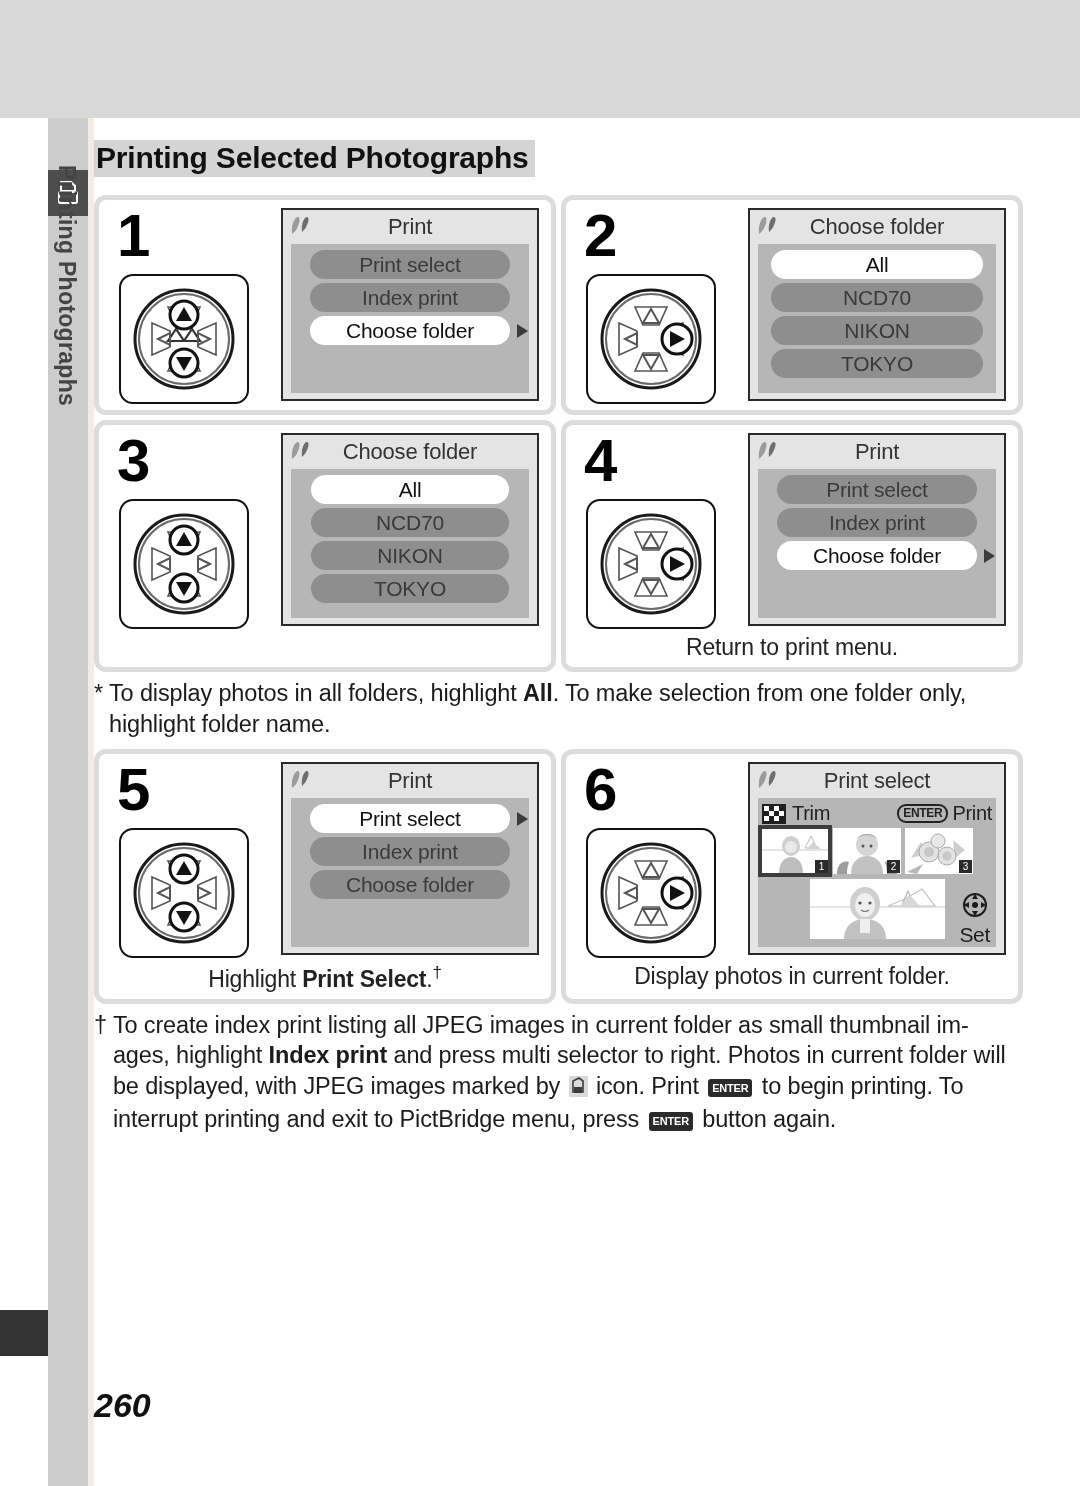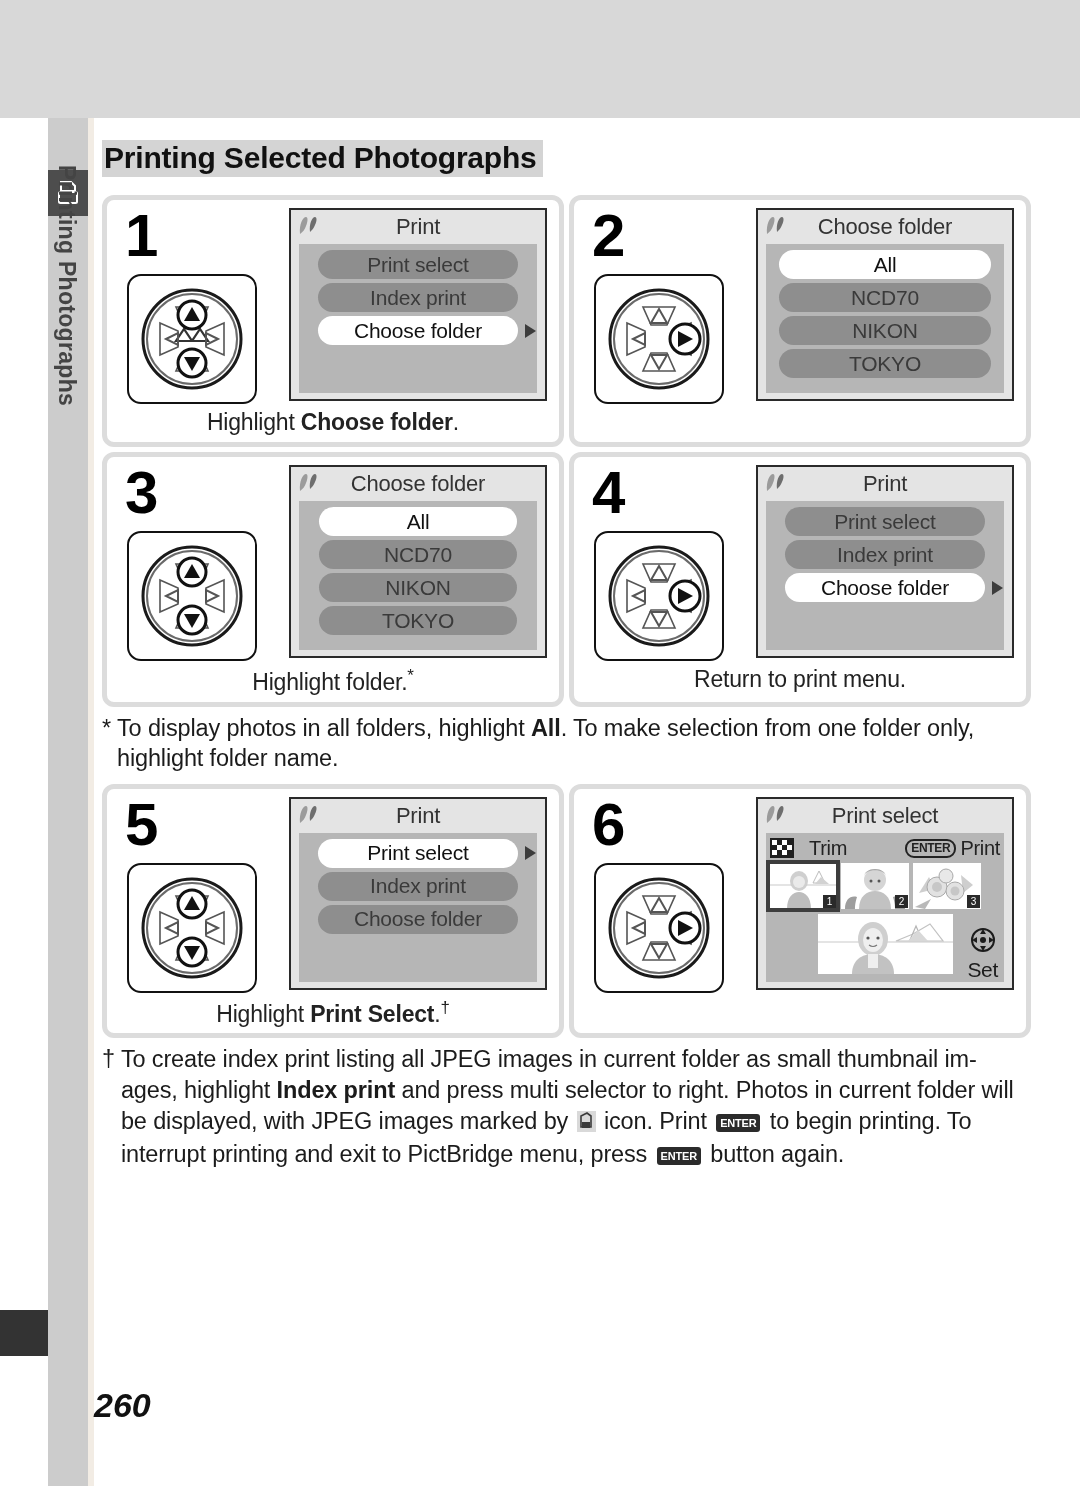--- a/index.html
+++ b/index.html
@@ -24,21 +24,21 @@
   }
   .sidetab-text{
     position:absolute;left:-156px;top:150px;width:350px;height:40px;
     transform:rotate(90deg);
     display:flex;align-items:center;justify-content:flex-start;
     font-weight:bold;font-size:23px;color:#444;letter-spacing:0.3px;
     white-space:nowrap;
   }
 
   
-  .content{position:absolute;left:94px;top:118px;width:884px;padding-left:8px;}
+  .content{position:absolute;left:94px;top:118px;width:884px;}
 
   .page-title{
     display:inline-block;
     font-size:30px;font-weight:bold;color:#111;
     background:#d4d4d4;
     padding:1px 6px 2px 2px;
     margin:22px 0 2px 0;
     letter-spacing:-0.2px;
   }
   .intro{
@@ -113,21 +113,21 @@
   }
   .menu-item.sel{background:#ffffff;color:#111;}
   .menu-arrow{
     position:absolute;right:-18px;top:50%;transform:translateY(-50%);
     width:0;height:0;border-left:11px solid #3c3c3c;
     border-top:7px solid transparent;border-bottom:7px solid transparent;
   }
 
   
   .ps-row{display:flex;align-items:center;justify-content:space-between;padding:2px 4px 3px 4px;}
-  .ps-left{display:flex;align-items:center;gap:15px;}
+  .ps-left{display:flex;align-items:center;gap:6px;}
   .ps-right{display:flex;align-items:center;gap:4px;}
   .trim-ic{width:24px;height:20px;display:block;}
   .ps-label{font-size:20px;color:#222;letter-spacing:-0.3px;}
   .enter-pill{
     border:2px solid #222;border-radius:9px;
     font-size:12px;font-weight:bold;padding:1px 4px;color:#222;
     letter-spacing:-0.3px;line-height:1.1;
   }
   .thumbs{display:flex;gap:4px;padding:0 3px;}
   .thumb{width:68px;height:46px;background:#fff;position:relative;box-sizing:border-box;}
@@ -229,21 +229,20 @@
               <div class="menu-item" style="width:200px">
                   <span>Index print</span>
                 </div>
               <div class="menu-item sel" style="width:200px">
                   <span>Choose folder</span>
                   <span class="menu-arrow"></span>
                 </div>
             </div>
           </div>
         </div>
-        <div class="caption"><span>Highlight </span><b>Choose folder</b><span>.</span></div>
       </div>
 
       <div class="stepbox">
         <div class="step-top">
           <div class="step-left">
             <div class="step-num">2</div>
             <div class="dial-wrap">
               <svg width="112" height="112" viewBox="0 0 112 112">
                 <circle cx="56" cy="56" r="49" fill="none" stroke="#1a1a1a" stroke-width="3"></circle>
                 <circle cx="56" cy="56" r="45" fill="none" stroke="#6a6a6a" stroke-width="2"></circle>
@@ -326,21 +325,20 @@
                 </div>
               <div class="menu-item" style="width:198px">
                   <span>NIKON</span>
                 </div>
               <div class="menu-item" style="width:198px">
                   <span>TOKYO</span>
                 </div>
             </div>
           </div>
         </div>
-        <div class="caption"><span>Highlight folder.</span><span class="sup">*</span></div>
       </div>
 
       <div class="stepbox">
         <div class="step-top">
           <div class="step-left">
             <div class="step-num">4</div>
             <div class="dial-wrap">
               <svg width="112" height="112" viewBox="0 0 112 112">
                 <circle cx="56" cy="56" r="49" fill="none" stroke="#1a1a1a" stroke-width="3"></circle>
                 <circle cx="56" cy="56" r="45" fill="none" stroke="#6a6a6a" stroke-width="2"></circle>
@@ -555,20 +553,21 @@
                   <polygon points="15,4 18,9 12,9" fill="#1c1c1c"></polygon>
                   <polygon points="15,26 12,21 18,21" fill="#1c1c1c"></polygon>
                   <polygon points="4,15 9,12 9,18" fill="#1c1c1c"></polygon>
                   <polygon points="26,15 21,12 21,18" fill="#1c1c1c"></polygon>
                 </svg>
                 <div class="set-label">Set</div>
               </div>
             </div>
           </div>
         </div>
+        <div class="caption"><span>Display photos in current folder.</span></div>
       </div>
     </div>
   </div>
 
   
   <div class="footnote">
     <span class="fn-mark">†</span>
     <span class="fn-text"><span>To create index print listing all JPEG images in current folder as small thumbnail im-ages, highlight </span><b>Index print</b><span> and press multi selector to right.  Photos in current folder will be displayed, with JPEG images marked by </span><span class="inline-ic"><svg width="19" height="21" viewBox="0 0 19 21">
             <rect width="19" height="21" fill="#d9d9d9"></rect>
             <path d="M4 16 L4 5 L10 2 L14 5 L14 16 Z" fill="none" stroke="#3a3a3a" stroke-width="1.6"></path>

